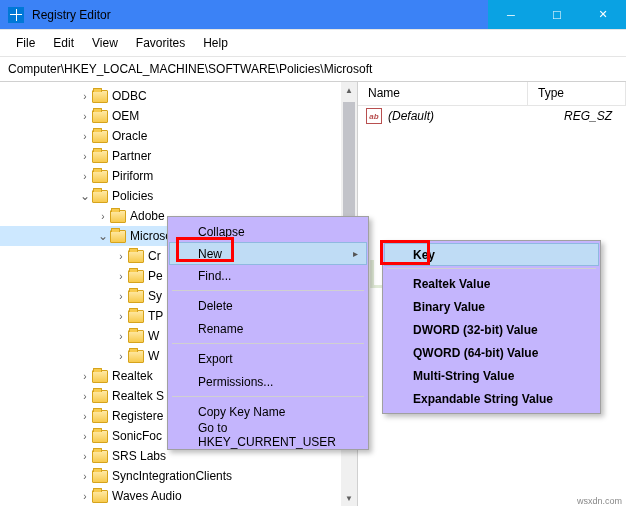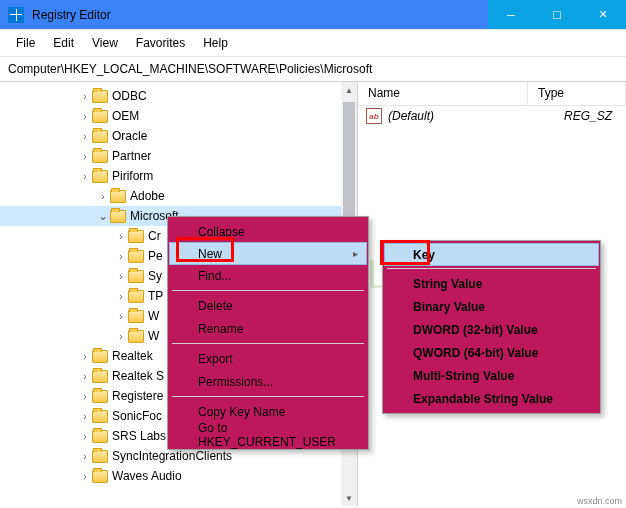--- a/index.html
+++ b/index.html
@@ -190,21 +190,21 @@
     display: flex; align-items: center; justify-content: center;
     font-size: 8px; color: #b84f4f;
     font-weight: bold;
   }
   .list-row .cell-name { width: 166px; padding-left: 0; }
   .list-row .cell-type { flex: 1; padding-left: 10px; }
 
   
   .ctx {
     position: absolute;
-    background: #be185d;
+    background: #c4b5fd;
     border: 1px solid #a0a0a0;
     box-shadow: 3px 3px 5px rgba(0,0,0,0.25);
     padding: 3px 2px;
     font-size: 12px;
   }
   .ctx .ci {
     height: 23px;
     display: flex;
     align-items: center;
     padding: 0 30px 0 28px;
@@ -310,20 +310,25 @@
         </div>
         <div class="tn l1">
           <span class="twisty closed"></span>
           <span class="folder"></span>
           <span class="label">Partner</span>
         </div>
         <div class="tn l1">
           <span class="twisty closed"></span>
           <span class="folder"></span>
           <span class="label">Piriform</span>
+        </div>
+        <div class="tn l1">
+          <span class="twisty open"></span>
+          <span class="folder"></span>
+          <span class="label">Policies</span>
         </div>
         <div class="tn l2">
           <span class="twisty closed"></span>
           <span class="folder"></span>
           <span class="label">Adobe</span>
         </div>
         <div class="tn l2 selected">
           <span class="twisty open"></span>
           <span class="folder"></span>
           <span class="label">Microsoft</span>
@@ -433,21 +438,21 @@
   <div class="ci">Export</div>
   <div class="ci">Permissions...</div>
   <div class="sep"></div>
   <div class="ci">Copy Key Name</div>
   <div class="ci">Go to HKEY_CURRENT_USER</div>
 </div>
 
 <div class="ctx" style="left:382px; top:240px; width:219px;font-weight:bold;">
   <div class="ci hover">Key</div>
   <div class="sep"></div>
-  <div class="ci">String Value</div>
+  <div class="ci">Realtek Value</div>
   <div class="ci">Binary Value</div>
   <div class="ci">DWORD (32-bit) Value</div>
   <div class="ci">QWORD (64-bit) Value</div>
   <div class="ci">Multi-String Value</div>
   <div class="ci">Expandable String Value</div>
 </div>
 
 <div class="callout" style="left:176px; top:237px; width:58px; height:25px;"></div>
 <div class="callout" style="left:380px; top:240px; width:50px; height:25px;"></div>
 

